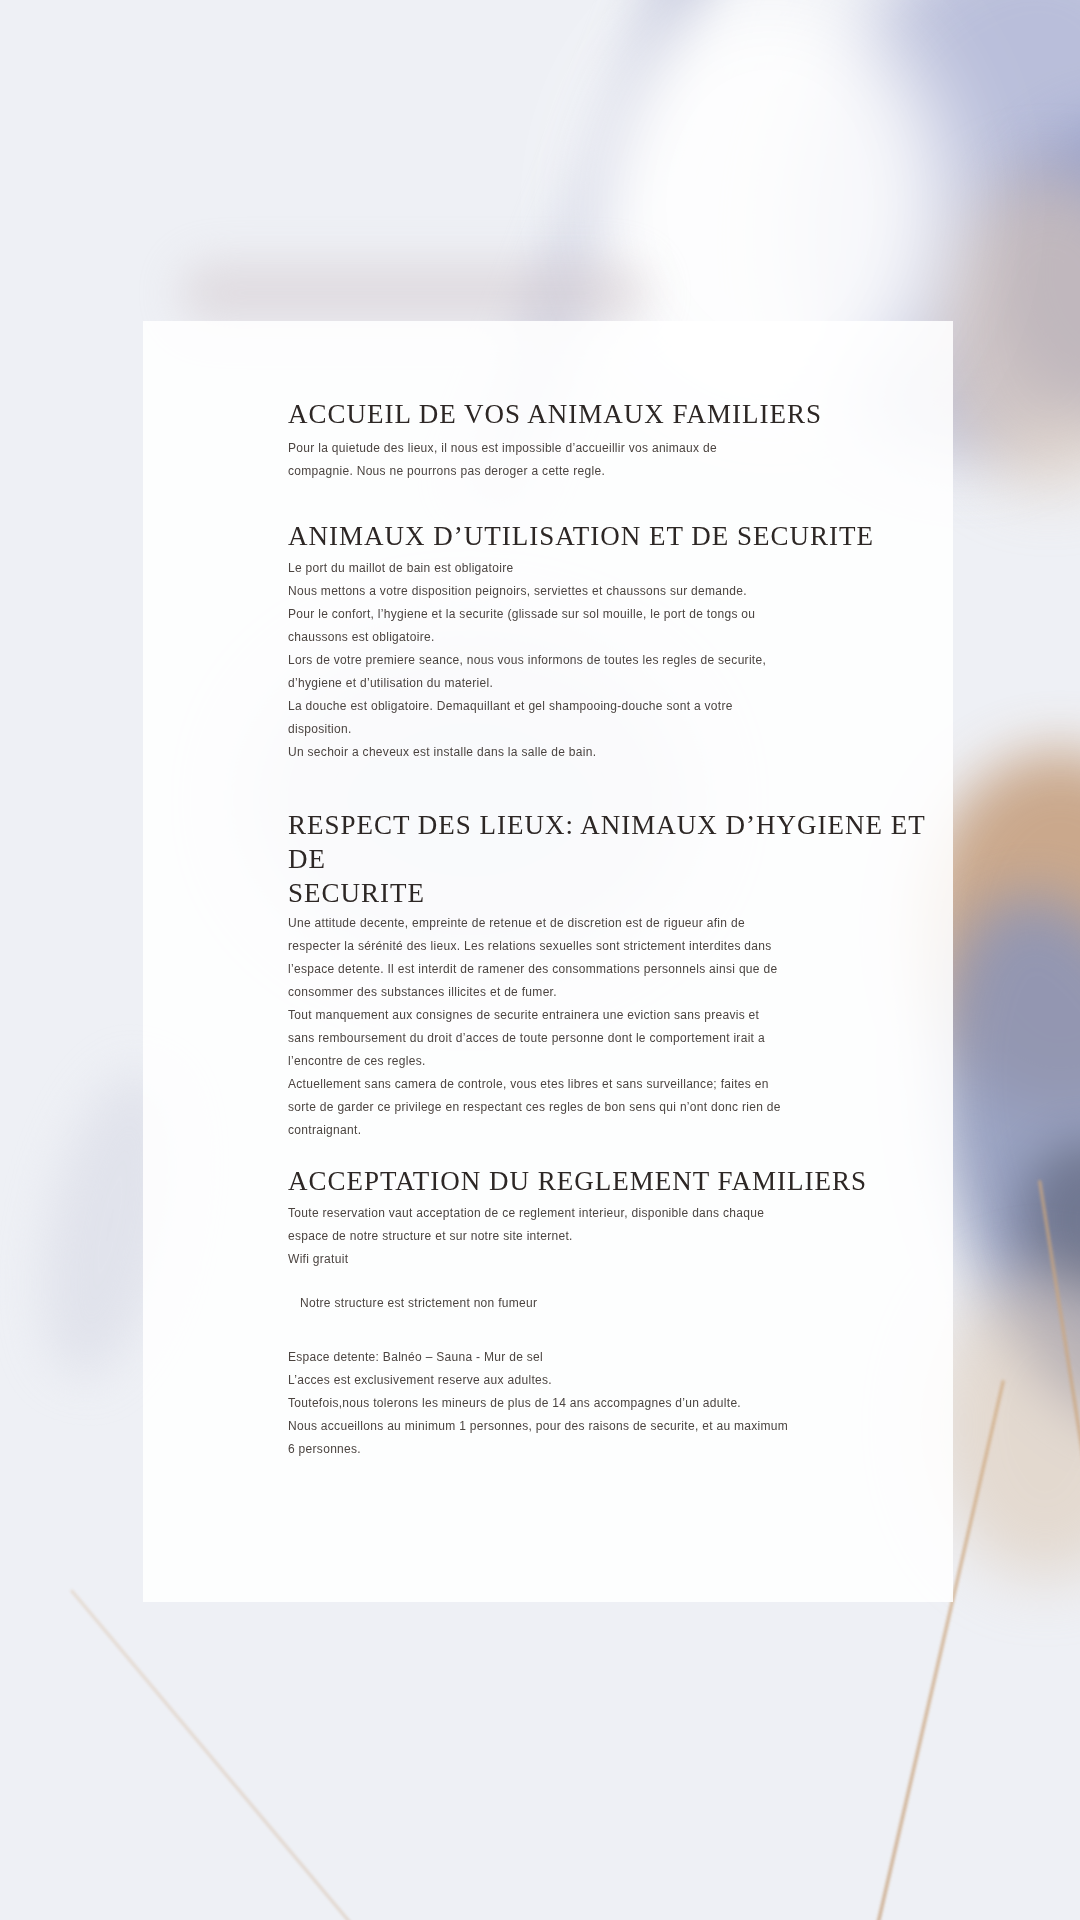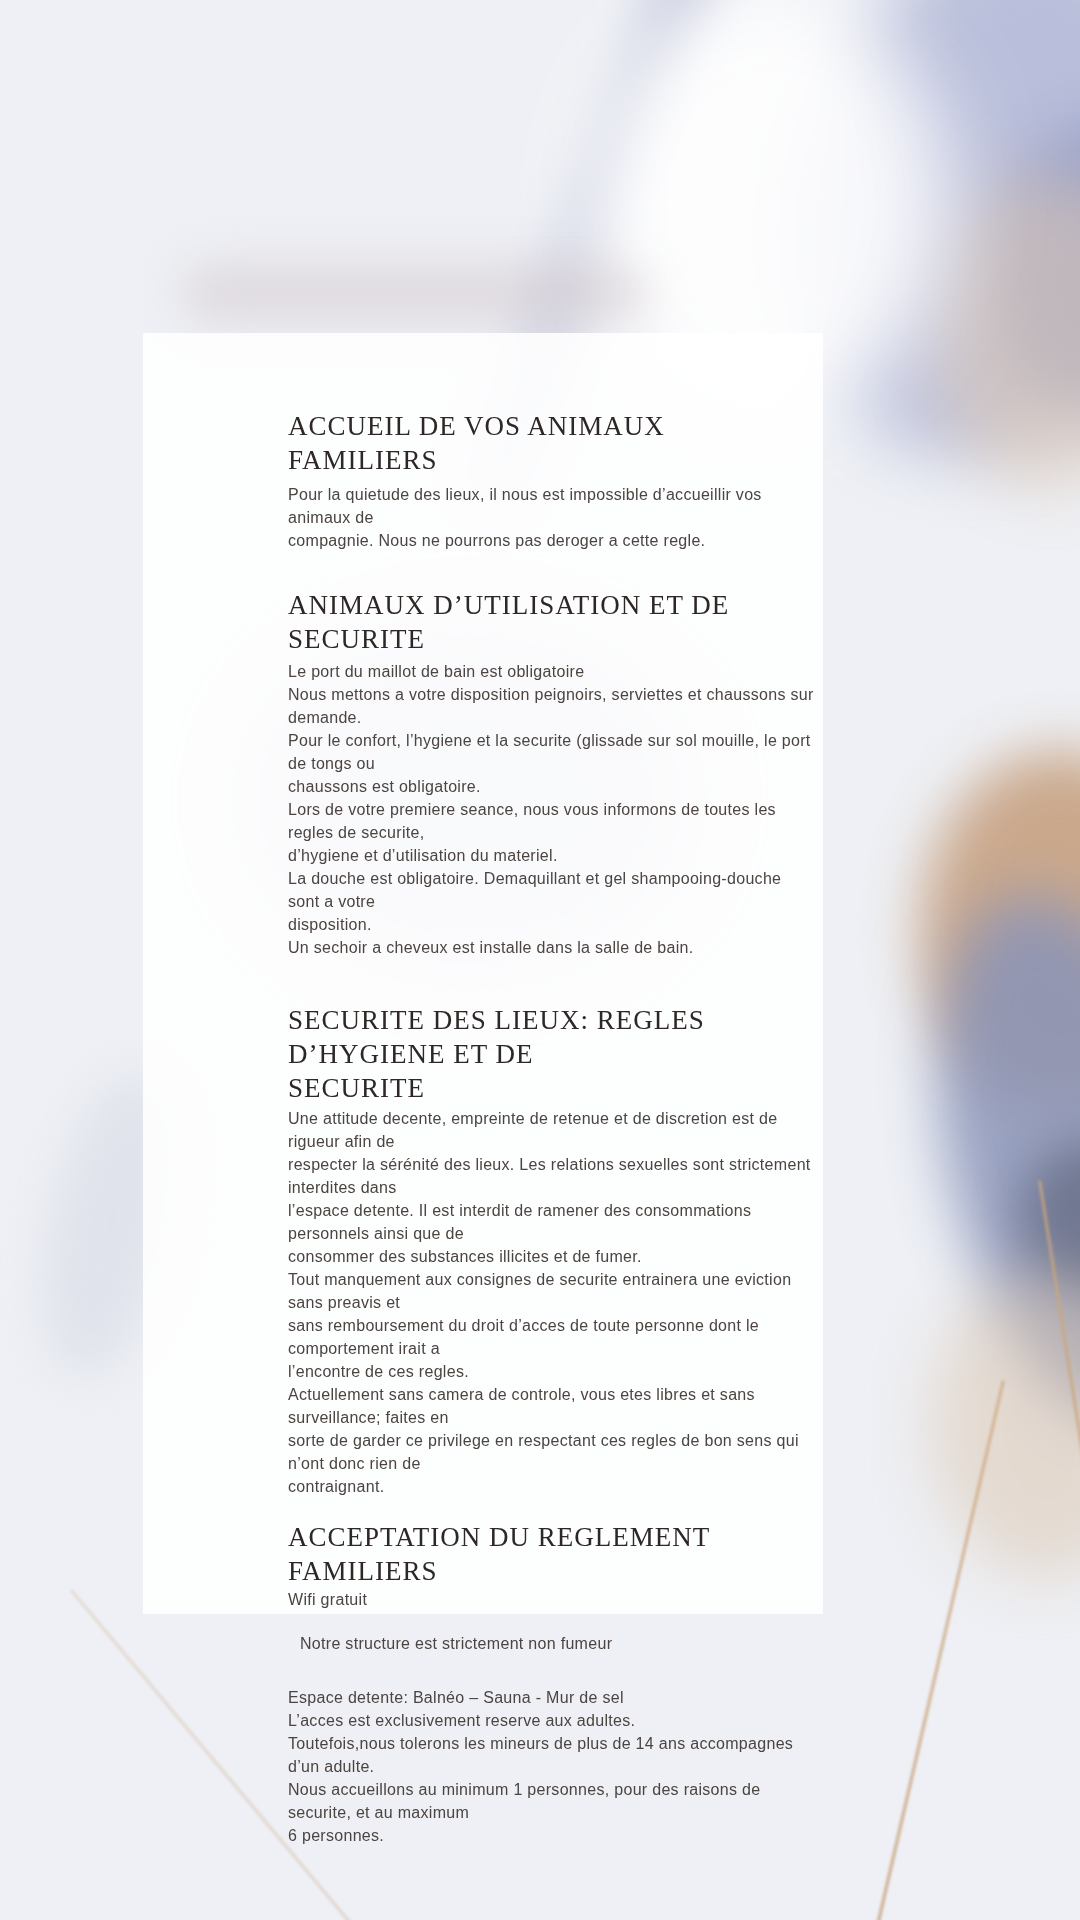--- a/index.html
+++ b/index.html
@@ -29,37 +29,37 @@
   .b-peach-bot { left: 930px; top: 1270px; width: 230px; height: 310px; background: #d9c3ab; opacity: .5;  filter: blur(32px); }
 
   .stem { position: absolute; width: 3px; background: linear-gradient(to bottom, #cfa87e, #c1976e); opacity: .8; filter: blur(1.5px); transform-origin: top center; border-radius: 2px; }
   .stem-a { left: 1002px; top: 1380px; height: 580px; transform: rotate(13deg); }
   .stem-b { left: 1038px; top: 1180px; height: 780px; transform: rotate(-9deg); }
   .stem-c { left: 70px;   top: 1590px; height: 440px; transform: rotate(-40deg); opacity: .45; width: 2px; }
 
   
   .panel {
     position: absolute;
-    left: 143px; top: 333px;
-    width: 680px; height: 1281px;
+    left: 143px; top: 321px;
+    width: 810px; height: 1281px;
     background: rgba(255, 255, 255, 0.88);
     padding: 76px 6px 0 145px;
   }
 
   .heading {
     font-family: "Liberation Serif", serif;
     font-weight: 400;
     font-size: 27px;
     line-height: 34px;
     letter-spacing: 1px;
     color: #2d2725;
     white-space: pre-line;
   }
   .body-text {
-    font-size: 16px;
+    font-size: 12px;
     line-height: 23px;
     letter-spacing: 0.3px;
     font-weight: 300;
     color: #4b4440;
     white-space: pre-line;
     max-width: 660px;
   }
 
   .sec-1 .heading { margin-top: 0; }
   .sec-1 .body-text { margin-top: 6px; }
@@ -111,36 +111,38 @@
 Pour le confort, l’hygiene et la securite (glissade sur sol mouille, le port de tongs ou
 chaussons est obligatoire.
 Lors de votre premiere seance, nous vous informons de toutes les regles de securite,
 d’hygiene et d’utilisation du materiel.
 La douche est obligatoire. Demaquillant et gel shampooing-douche sont a votre
 disposition.
 Un sechoir a cheveux est installe dans la salle de bain.</p>
   </section>
 
   <section class="sec-3">
-    <h2 class="heading">SECURITE DES LIEUX: REGLES D’HYGIENE ET DE
+    <h2 class="heading">RESPECT DES LIEUX: ANIMAUX D’HYGIENE ET DE
 SECURITE</h2>
     <p class="body-text">Une attitude decente, empreinte de retenue et de discretion est de rigueur afin de
 respecter la sérénité des lieux. Les relations sexuelles sont strictement interdites dans
 l’espace detente. Il est interdit de ramener des consommations personnels ainsi que de
 consommer des substances illicites et de fumer.
 Tout manquement aux consignes de securite entrainera une eviction sans preavis et
 sans remboursement du droit d’acces de toute personne dont le comportement irait a
 l’encontre de ces regles.
 Actuellement sans camera de controle, vous etes libres et sans surveillance; faites en
 sorte de garder ce privilege en respectant ces regles de bon sens qui n’ont donc rien de
 contraignant.</p>
   </section>
 
   <section class="sec-4">
     <h2 class="heading">ACCEPTATION DU REGLEMENT FAMILIERS</h2>
+    <p class="body-text">Toute reservation vaut acceptation de ce reglement interieur, disponible dans chaque
+espace de notre structure et sur notre site internet.</p>
   </section>
 
   <p class="body-text note-1">Wifi gratuit</p>
   <p class="body-text note-2">Notre structure est strictement non fumeur</p>
 
   <p class="body-text footer-block">Espace detente: Balnéo – Sauna - Mur de sel
 L’acces est exclusivement reserve aux adultes.
 Toutefois,nous tolerons les mineurs de plus de 14 ans accompagnes d’un adulte.
 Nous accueillons au minimum 1 personnes, pour des raisons de securite, et au maximum
 6 personnes.</p>

